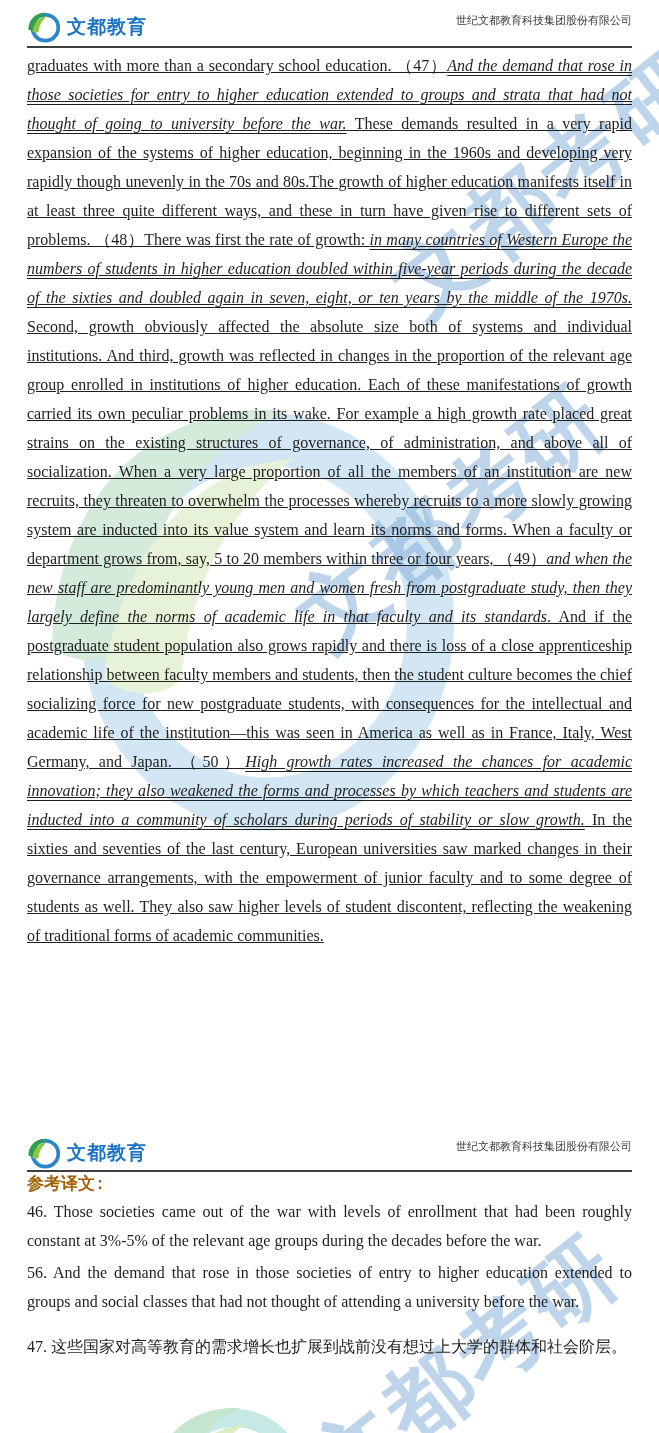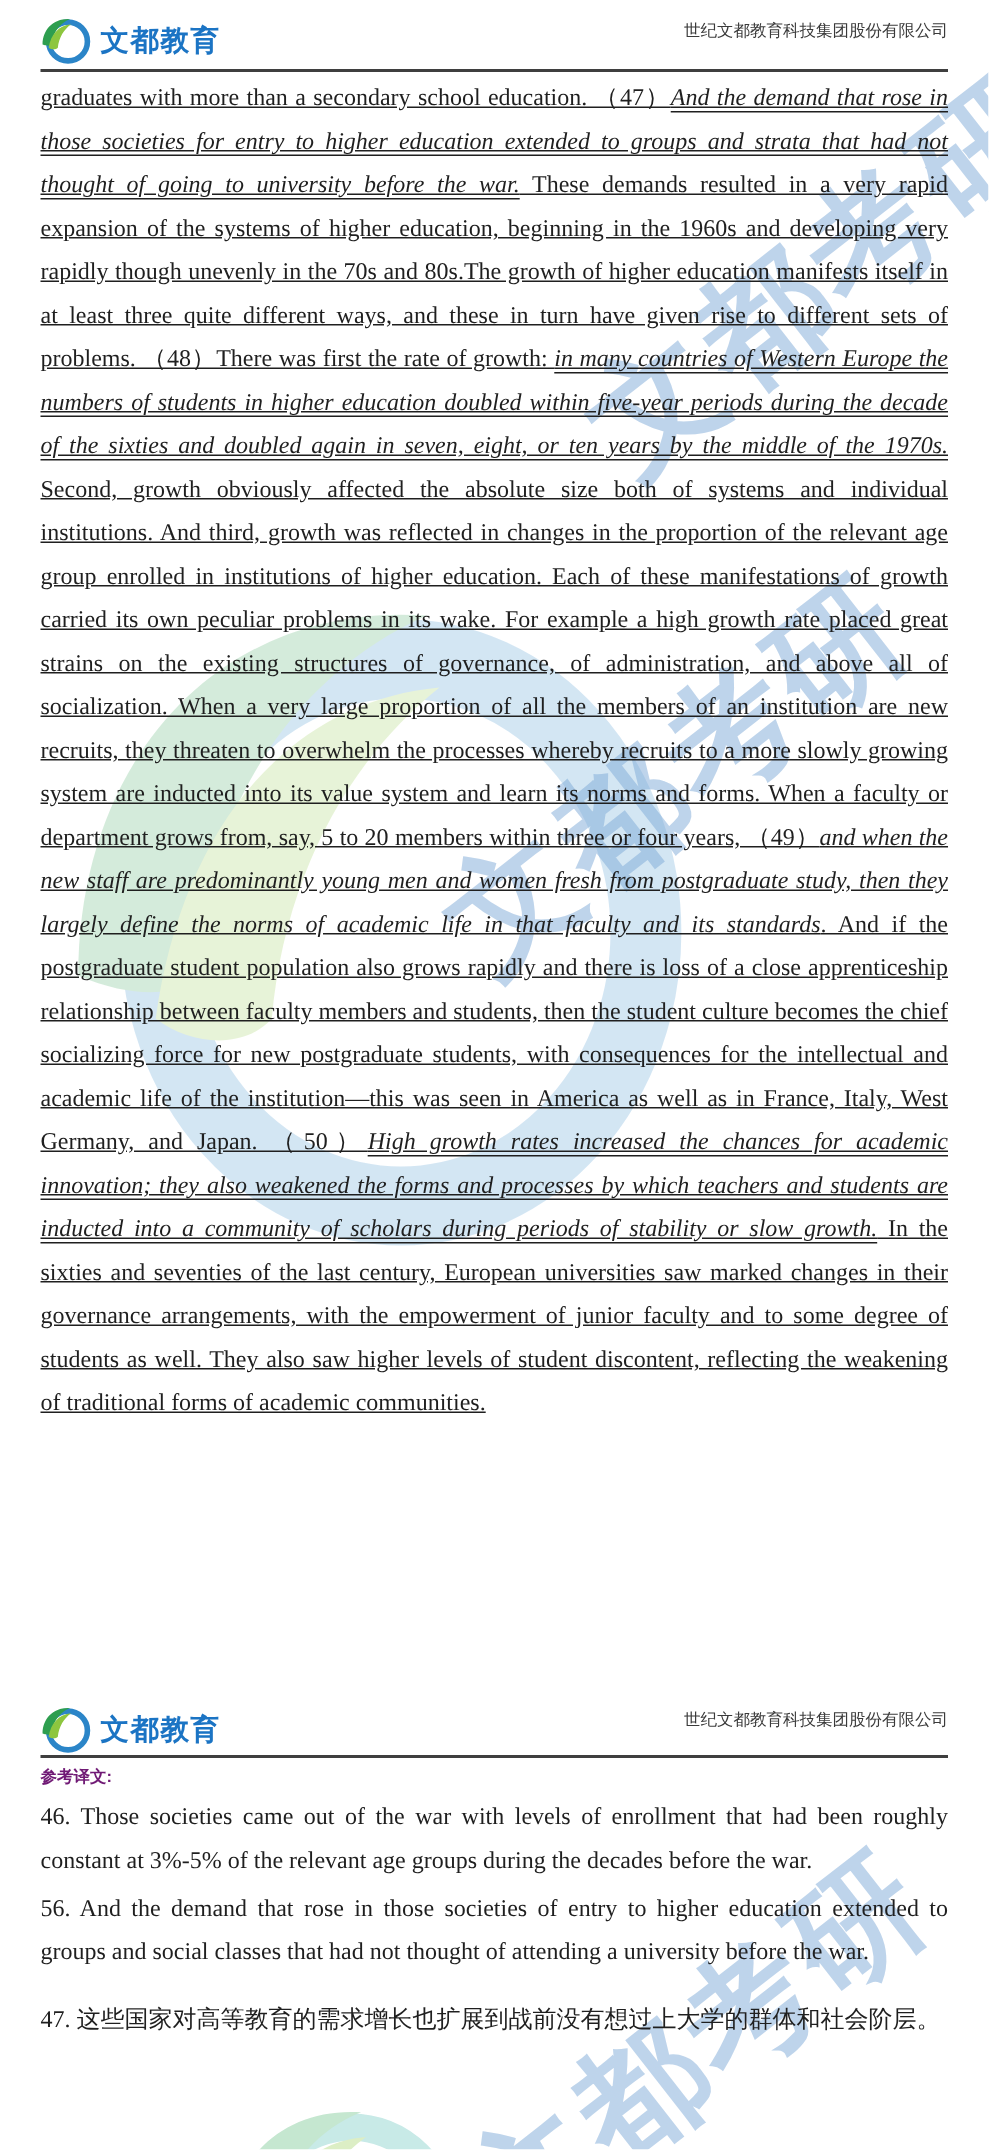--- a/index.html
+++ b/index.html
@@ -50,22 +50,22 @@
   }
   .ul-it {
     font-style:italic; text-decoration:underline;
     text-underline-offset:4px; text-decoration-thickness:1px;
   }
   .it { font-style:italic; }
 
   
   .translation { position:absolute; left:27px; top:1173px; width:605px; }
   .trans-title {
-    margin:0; font-size:11px; font-weight:bold; line-height:24px;
-    font-family:Liberation Sans, sans-serif; color:#701a75;
+    margin:0; font-size:17px; font-weight:bold; line-height:24px;
+    font-family:Liberation Mono, monospace; color:#a16207;
   }
   .translation p { margin:0; font-size:16px; line-height:29px; text-align:justify; }
   .translation p.mt-small { margin-top:3px; }
   .translation p.mt-large { margin-top:16px; }
 </style>
 </head>
 <body>
 
 <div class="canvas">
 

